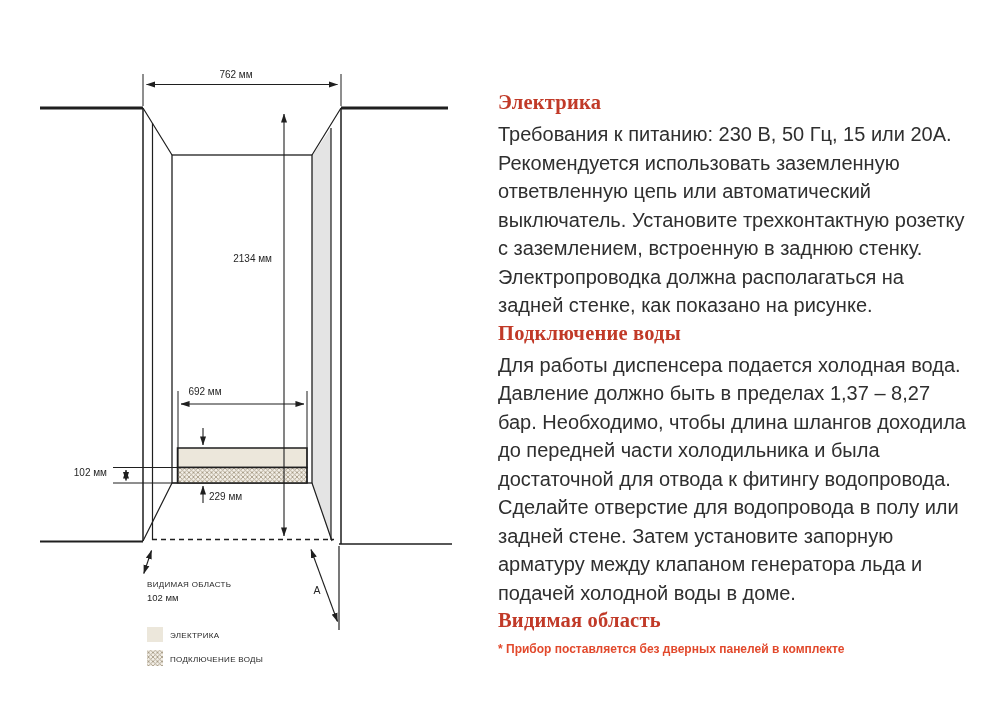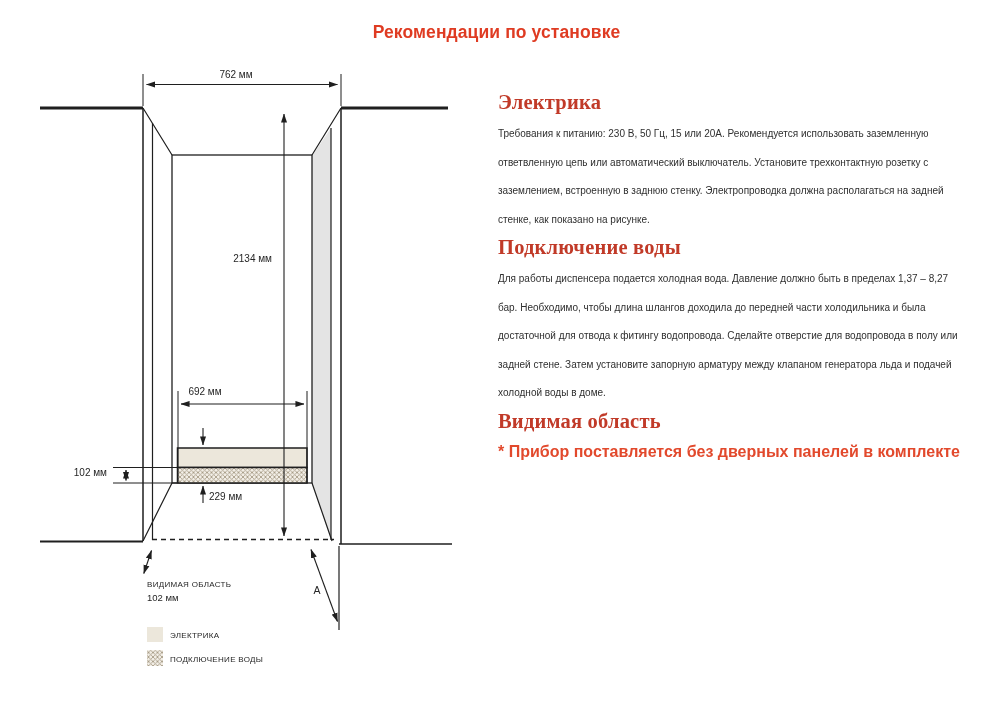--- a/index.html
+++ b/index.html
@@ -14,36 +14,35 @@
     color: var(--title-red); letter-spacing:0.1px;
   }
   .diagram { position:absolute; left:0; top:0; }
   .right-col { position:absolute; left:498px; top:90px; width:470px; }
   .section h2 {
     font-family:"Liberation Serif", serif; font-weight:bold;
     font-size:20.5px; line-height:24px; margin:0 0 6px;
     color: var(--heading-red); letter-spacing:0.2px;
   }
   .section p {
-    font-size:10px; line-height:28.5px; margin:0 0 1px;
+    font-size:20px; line-height:28.5px; margin:0 0 1px;
     color: var(--body-text);
   }
   .footnote {
-    margin-top:10px; font-weight:bold; font-size:16px;
+    margin-top:10px; font-weight:bold; font-size:12px;
     color: var(--footnote-red);
   }
   .ln { stroke: var(--line); fill:none; }
   .dimtxt { fill:#262626; font-family:"Liberation Sans", sans-serif; }
 </style>
 </head>
 <body>
 
 <div class="page">
 
-  <div class="title">Рекомендации по установке</div>
 
   <svg class="diagram" width="470" height="706" viewBox="0 0 470 706" xmlns="http://www.w3.org/2000/svg">
     <defs>
       <marker id="ah" viewBox="0 0 8 6" markerWidth="9" markerHeight="7" refX="7.6" refY="3" orient="auto-start-reverse" markerUnits="userSpaceOnUse">
         <path d="M0,0.3 L8,3 L0,5.7 Z" fill="#1f1f1f"></path>
       </marker>
       <pattern id="hatch" width="4.5" height="4.5" patternUnits="userSpaceOnUse">
         <rect width="4.5" height="4.5" style="fill:var(--water-hatch-bg)"></rect>
         <path d="M0,0 L4.5,4.5 M4.5,0 L0,4.5" style="stroke:var(--water-hatch-line)" stroke-width="0.9"></path>
       </pattern>

